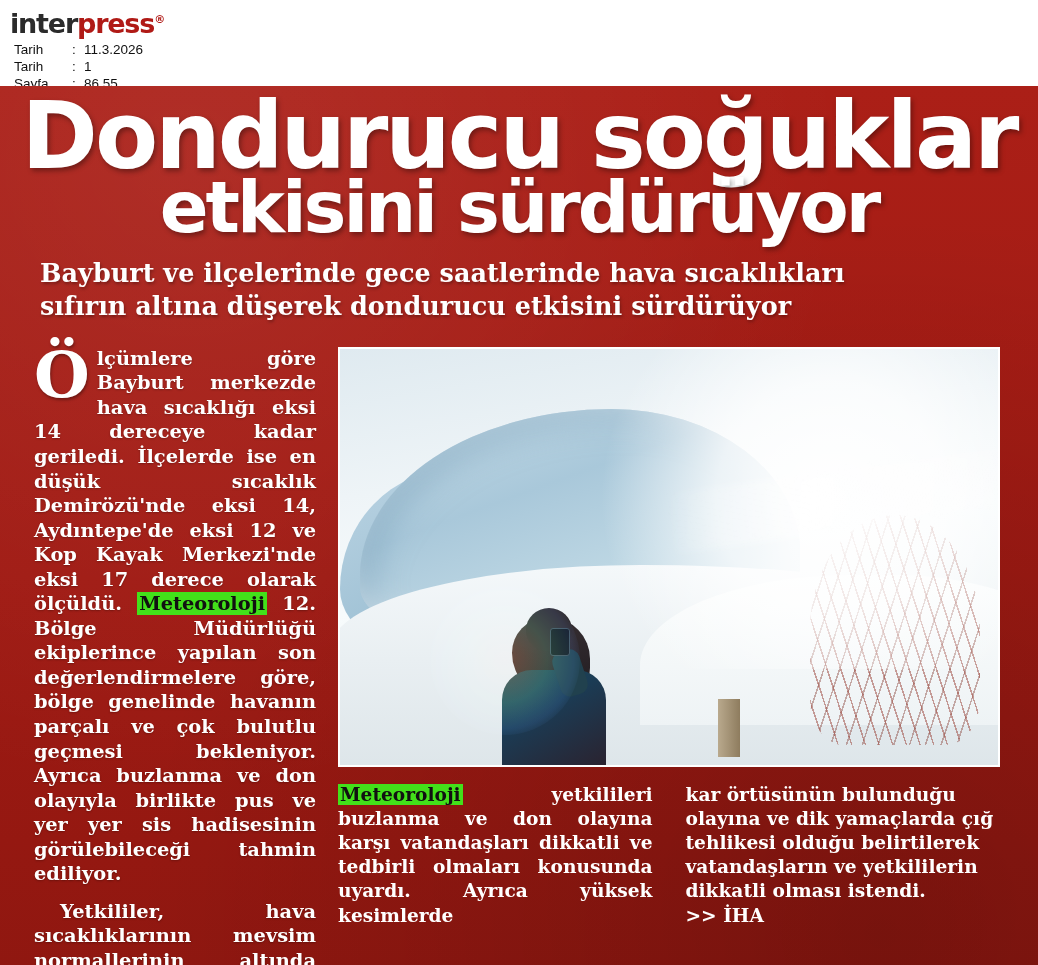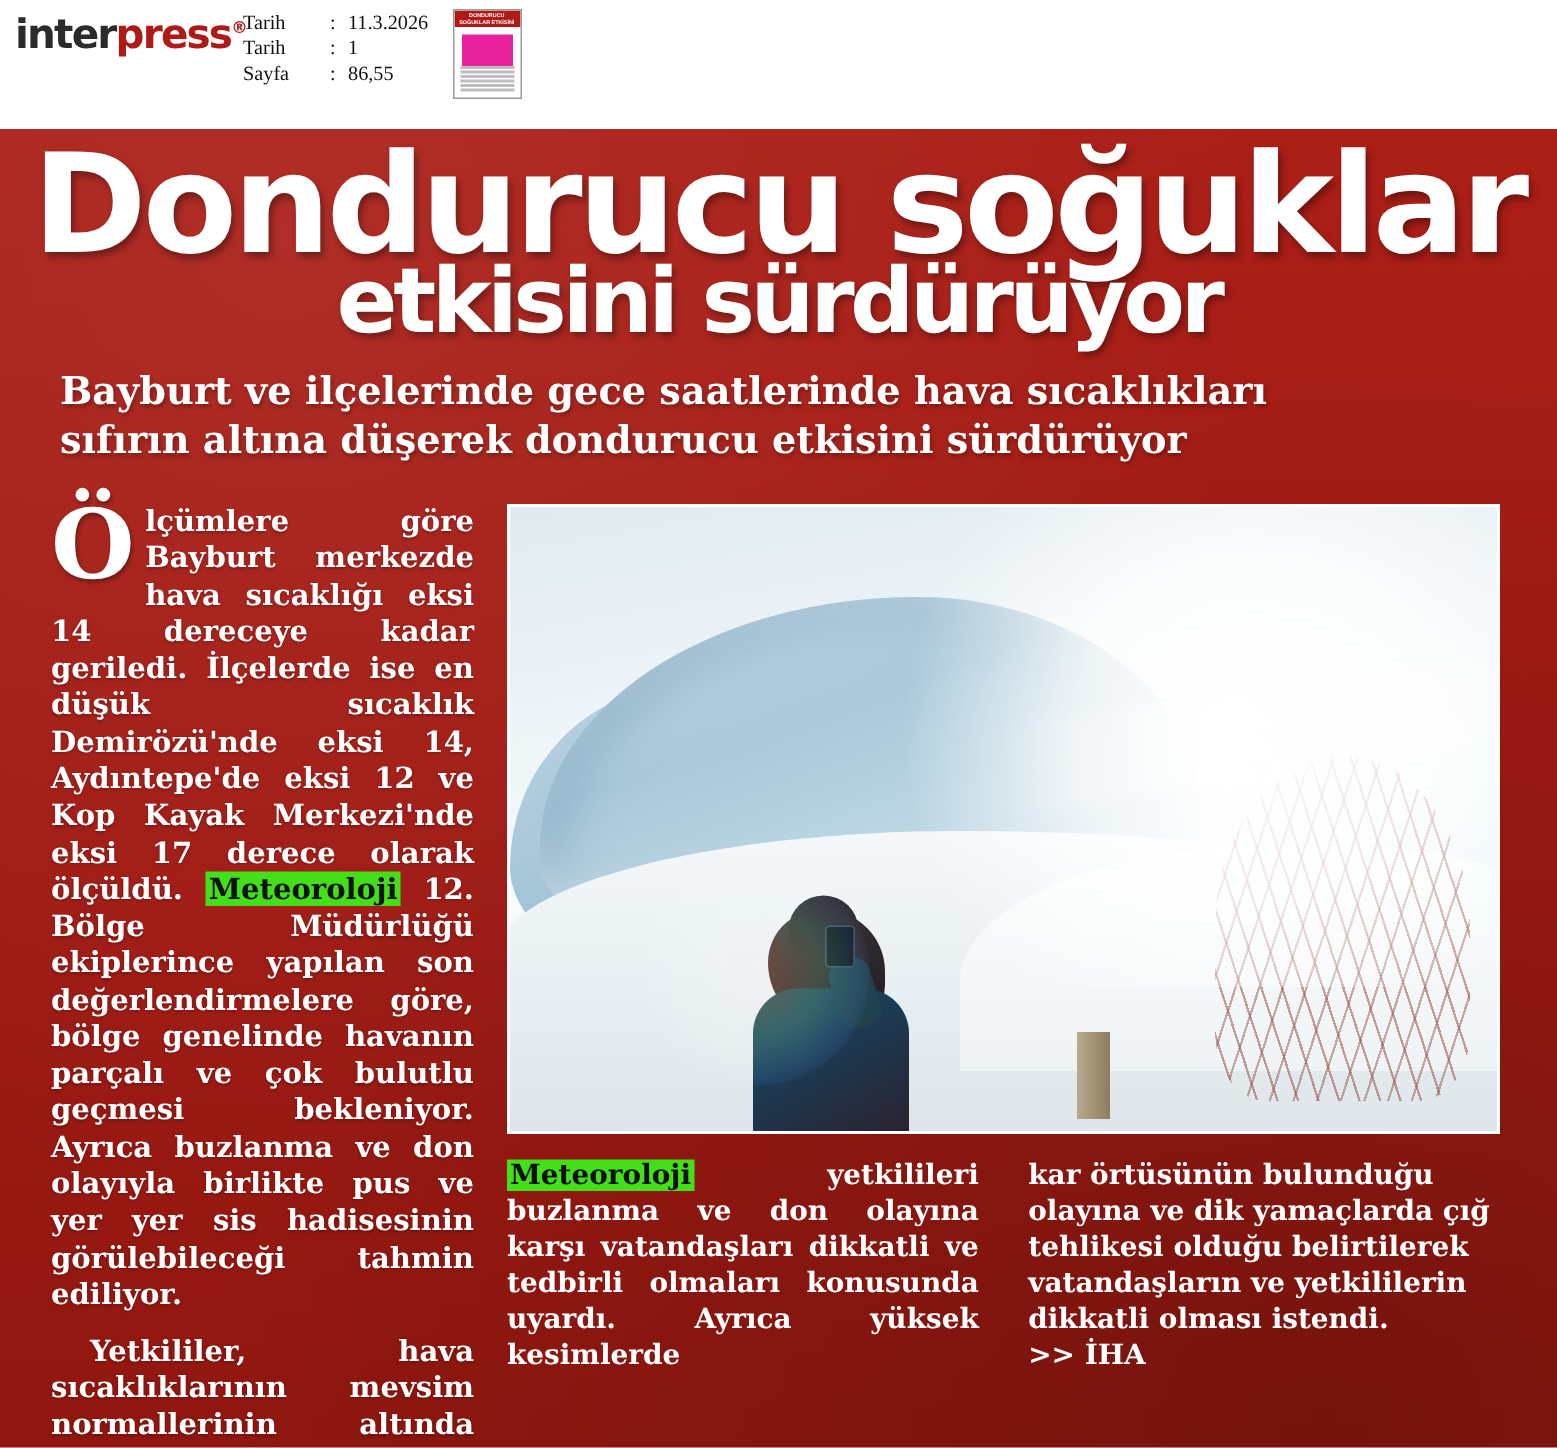--- a/index.html
+++ b/index.html
@@ -14,20 +14,21 @@
   }
 
   
   .clip-header {
     position: relative;
     height: 70px;
     background: #ffffff;
     display: flex;
     align-items: flex-start;
     padding: 4px 0 0 0;
+    flex-direction: column;
   }
   .logo {
     width: 148px;
     padding-left: 10px;
     padding-top: 4px;
     font-size: 27px;
     font-weight: bold;
     letter-spacing: -1.2px;
     font-family: "DejaVu Sans", sans-serif;
     white-space: nowrap;
@@ -52,21 +53,20 @@
     font-size: 13.5px;
     letter-spacing: 0.1px;
     white-space: nowrap;
   }
   .clip-fields {
     margin-left: 14px;
     padding-top: 3px;
     font-size: 13.5px;
     color: #111;
     line-height: 1.25;
-    font-family: Liberation Serif, serif;
   }
   .clip-fields .row { display: flex; white-space: nowrap; }
   .clip-fields .k { width: 58px; }
   .clip-fields .c { width: 12px; }
   .clip-fields .v { }
 
   .thumb {
     margin-left: 16px;
     margin-top: 2px;
     width: 46px;
@@ -129,21 +129,21 @@
     text-align: center;
     color: #ffffff;
     font-family: "DejaVu Sans", sans-serif;
     font-weight: bold;
     letter-spacing: -3px;
     line-height: 0.93;
     padding: 8px 16px 0 16px;
     text-shadow: 2px 3px 5px rgba(0,0,0,0.35);
   }
   .headline .l1 { font-size: 92px; display: block; }
-  .headline .l2 { font-size: 60px; display: block; margin-top: -6px; }
+  .headline .l2 { font-size: 72px; display: block; margin-top: -6px; }
 
   .deck {
     position: relative;
     text-align: left;
     color: #ffffff;
     font-family: "DejaVu Serif", serif;
     font-weight: bold;
     font-size: 25.5px;
     line-height: 1.3;
     padding: 16px 40px 0 40px;

